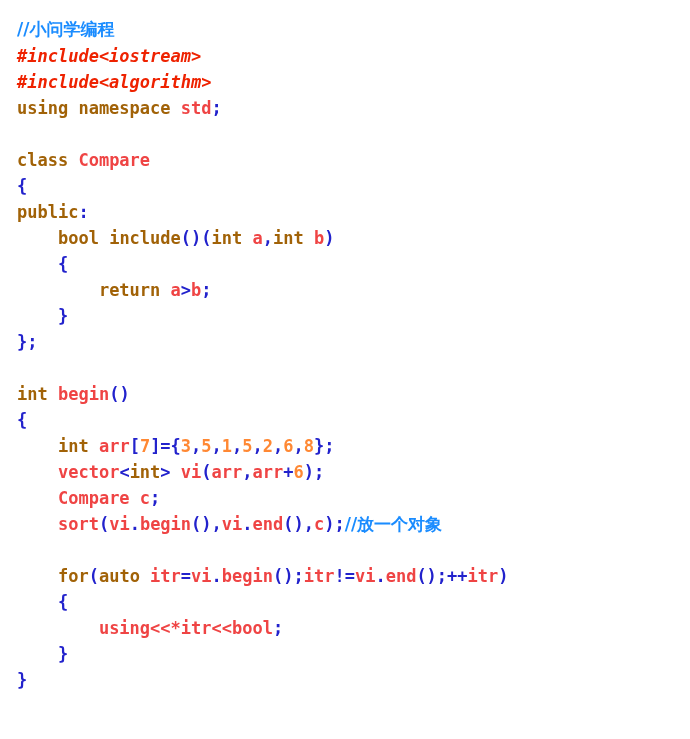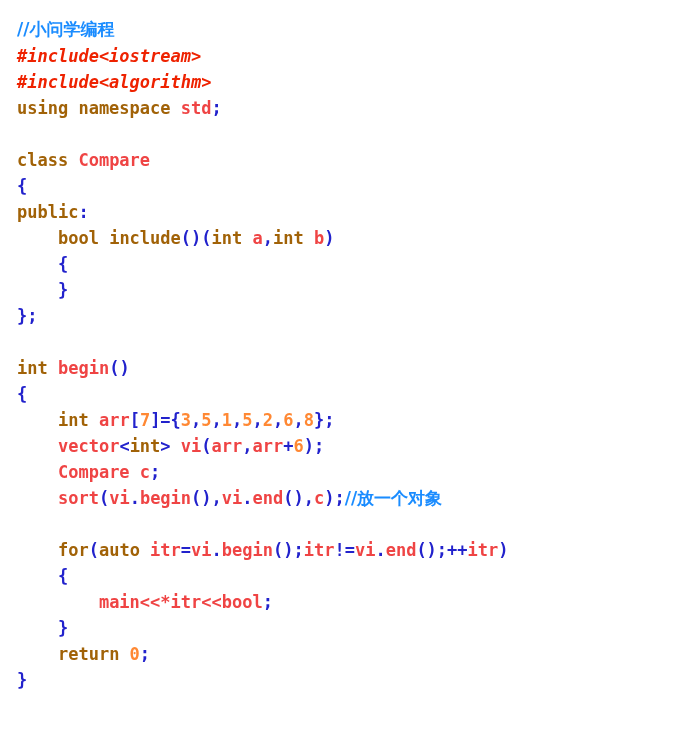--- a/index.html
+++ b/index.html
@@ -54,29 +54,29 @@
     <div class="code-line"><span class="tok t-comment cjk">//小问学编程</span></div>
     <div class="code-line"><span class="tok t-preproc">#include&lt;iostream&gt;</span></div>
     <div class="code-line"><span class="tok t-preproc">#include&lt;algorithm&gt;</span></div>
     <div class="code-line"><span class="tok t-keyword">using namespace </span><span class="tok t-ident">std</span><span class="tok t-punct">;</span></div>
     <div class="code-line">&nbsp;</div>
     <div class="code-line"><span class="tok t-type">class </span><span class="tok t-ident">Compare</span></div>
     <div class="code-line"><span class="tok t-punct">{</span></div>
     <div class="code-line"><span class="tok t-type">public</span><span class="tok t-punct">:</span></div>
     <div class="code-line"><span class="tok t-plain">    </span><span class="tok t-type">bool </span><span class="tok t-keyword">include</span><span class="tok t-punct">()(</span><span class="tok t-type">int </span><span class="tok t-ident">a</span><span class="tok t-punct">,</span><span class="tok t-type">int </span><span class="tok t-ident">b</span><span class="tok t-punct">)</span></div>
     <div class="code-line"><span class="tok t-punct">    {</span></div>
+    <div class="code-line"><span class="tok t-plain">        </span><span class="tok t-keyword">return </span><span class="tok t-ident">a</span><span class="tok t-punct">&gt;</span><span class="tok t-ident">b</span><span class="tok t-punct">;</span></div>
     <div class="code-line"><span class="tok t-punct">    }</span></div>
     <div class="code-line"><span class="tok t-punct">};</span></div>
     <div class="code-line">&nbsp;</div>
     <div class="code-line"><span class="tok t-type">int </span><span class="tok t-ident">begin</span><span class="tok t-punct">()</span></div>
     <div class="code-line"><span class="tok t-punct">{</span></div>
     <div class="code-line"><span class="tok t-plain">    </span><span class="tok t-type">int </span><span class="tok t-ident">arr</span><span class="tok t-punct">[</span><span class="tok t-number">7</span><span class="tok t-punct">]={</span><span class="tok t-number">3</span><span class="tok t-punct">,</span><span class="tok t-number">5</span><span class="tok t-punct">,</span><span class="tok t-number">1</span><span class="tok t-punct">,</span><span class="tok t-number">5</span><span class="tok t-punct">,</span><span class="tok t-number">2</span><span class="tok t-punct">,</span><span class="tok t-number">6</span><span class="tok t-punct">,</span><span class="tok t-number">8</span><span class="tok t-punct">};</span></div>
     <div class="code-line"><span class="tok t-plain">    </span><span class="tok t-ident">vector</span><span class="tok t-punct">&lt;</span><span class="tok t-type">int</span><span class="tok t-punct">&gt; </span><span class="tok t-ident">vi</span><span class="tok t-punct">(</span><span class="tok t-ident">arr</span><span class="tok t-punct">,</span><span class="tok t-ident">arr</span><span class="tok t-punct">+</span><span class="tok t-number">6</span><span class="tok t-punct">);</span></div>
     <div class="code-line"><span class="tok t-plain">    </span><span class="tok t-ident">Compare c</span><span class="tok t-punct">;</span></div>
     <div class="code-line"><span class="tok t-plain">    </span><span class="tok t-ident">sort</span><span class="tok t-punct">(</span><span class="tok t-ident">vi</span><span class="tok t-punct">.</span><span class="tok t-ident">begin</span><span class="tok t-punct">(),</span><span class="tok t-ident">vi</span><span class="tok t-punct">.</span><span class="tok t-ident">end</span><span class="tok t-punct">(),</span><span class="tok t-ident">c</span><span class="tok t-punct">);</span><span class="tok t-comment cjk">//放一个对象</span></div>
     <div class="code-line">&nbsp;</div>
     <div class="code-line"><span class="tok t-plain">    </span><span class="tok t-keyword">for</span><span class="tok t-punct">(</span><span class="tok t-type">auto </span><span class="tok t-ident">itr</span><span class="tok t-punct">=</span><span class="tok t-ident">vi</span><span class="tok t-punct">.</span><span class="tok t-ident">begin</span><span class="tok t-punct">();</span><span class="tok t-ident">itr</span><span class="tok t-punct">!=</span><span class="tok t-ident">vi</span><span class="tok t-punct">.</span><span class="tok t-ident">end</span><span class="tok t-punct">();</span><span class="tok t-punct">++</span><span class="tok t-ident">itr</span><span class="tok t-punct">)</span></div>
     <div class="code-line"><span class="tok t-punct">    {</span></div>
-    <div class="code-line"><span class="tok t-plain">        </span><span class="tok t-ident">main</span><span class="tok t-ident">&lt;&lt;*</span><span class="tok t-ident">itr</span><span class="tok t-ident">&lt;&lt;</span><span class="tok t-ident">bool</span><span class="tok t-punct">;</span></div>
+    <div class="code-line"><span class="tok t-plain">        </span><span class="tok t-ident">using</span><span class="tok t-ident">&lt;&lt;*</span><span class="tok t-ident">itr</span><span class="tok t-ident">&lt;&lt;</span><span class="tok t-ident">bool</span><span class="tok t-punct">;</span></div>
     <div class="code-line"><span class="tok t-punct">    }</span></div>
-    <div class="code-line"><span class="tok t-plain">    </span><span class="tok t-keyword">return </span><span class="tok t-number">0</span><span class="tok t-punct">;</span></div>
     <div class="code-line"><span class="tok t-punct">}</span></div>
   </div>
 
 </body></html>

